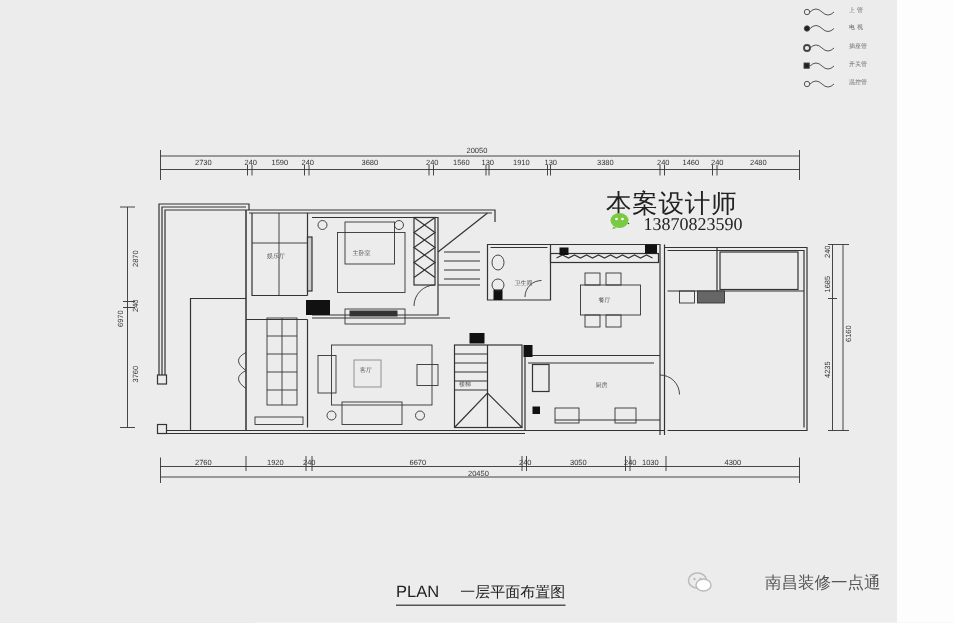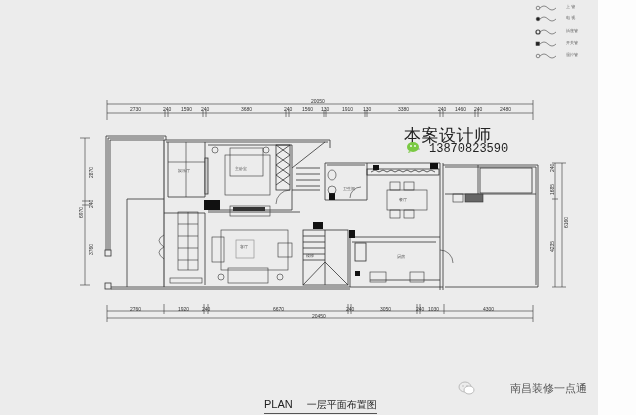--- a/index.html
+++ b/index.html
@@ -5,23 +5,23 @@
   html,body{margin:0;padding:0;}
   body{width:636px;height:415px;position:relative;overflow:hidden;background:#ffffff;font-family:"DejaVu Sans",sans-serif;}
   #sheet{position:absolute;left:0;top:0;width:598px;height:415px;background:#ececec;}
   #plan-svg{position:absolute;left:0;top:0;width:636px;height:415px;}
   .dim{position:absolute;font-size:5px;color:#333;font-family:"Liberation Sans",sans-serif;white-space:nowrap;}
   .dimv{position:absolute;font-size:5px;color:#333;font-family:"Liberation Sans",sans-serif;white-space:nowrap;transform:rotate(-90deg);transform-origin:left top;}
   .room{position:absolute;font-size:4px;color:#555;white-space:nowrap;}
   .legend-item{position:absolute;left:536px;height:10px;width:60px;}
   .legend-label{position:absolute;left:30px;top:0;font-size:4px;color:#666;white-space:nowrap;}
   #designer{position:absolute;left:404px;top:124px;font-size:17px;color:#222;letter-spacing:0.5px;}
-  #phone{position:absolute;left:429px;top:142px;font-size:12px;color:#222;font-family:Liberation Mono, monospace;}
+  #phone{position:absolute;left:429px;top:142px;font-size:12px;color:#222;font-family:Liberation Serif, serif;}
   #wechat-icon{position:absolute;left:406px;top:141px;width:14px;height:12px;}
-  #plan-title{position:absolute;left:264px;top:398px;font-size:11px;color:#222;border-bottom:1px solid #555;padding-bottom:1px;font-family:"Liberation Sans",sans-serif;}
+  #plan-title{position:absolute;left:264px;top:388px;font-size:11px;color:#222;border-bottom:1px solid #555;padding-bottom:1px;font-family:"Liberation Sans",sans-serif;}
   #plan-title .sub{margin-left:14px;font-family:"DejaVu Sans",sans-serif;font-size:10px;}
   #watermark{position:absolute;left:480px;top:381px;font-size:11px;color:#555;margin-left:30px;}
   #watermark-icon{position:absolute;left:458px;top:380px;width:18px;height:16px;}
   #footer-white{position:absolute;left:598px;top:0;width:38px;height:415px;background:#fdfdfd;}
 </style>
 </head>
 <body>
 
 <div id="sheet"></div>
 <div id="footer-white"></div>

